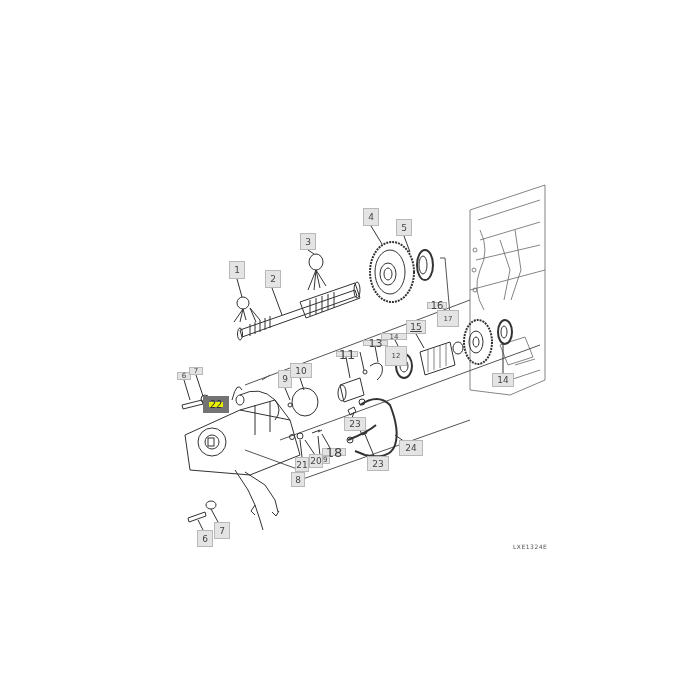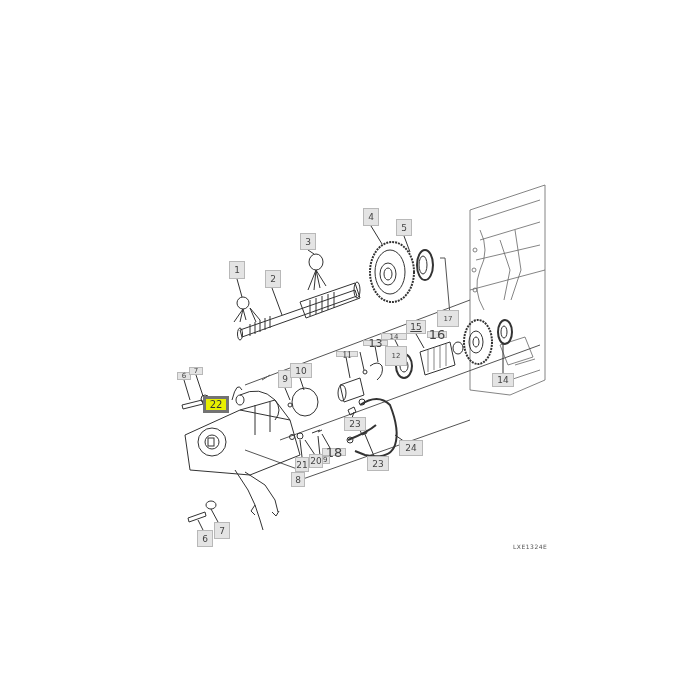--- a/index.html
+++ b/index.html
@@ -1,19 +1,19 @@
 <!DOCTYPE html>
 <html><head>
 <meta charset="utf-8">
 <style>
   html,body{margin:0;padding:0;background:#ffffff;}
   body{width:700px;height:700px;position:relative;overflow:hidden;font-family:"DejaVu Sans",sans-serif;}
   #diagram{position:absolute;left:0;top:0;width:700px;height:700px;}
   .callout{position:absolute;background:#e4e4e4;border:1px solid #b8b8b8;color:#444;font-size:9px;display:flex;align-items:center;justify-content:center;box-sizing:border-box;}
-  .callout.hl{background:#e8ef00;border:3px solid #737373;color:#333;font-size:10px;}
+  .callout.hl{background:#e8ef00;border:6px solid #737373;color:#333;font-size:10px;}
   .code{position:absolute;font-size:6px;color:#555;letter-spacing:0.5px;}
 </style>
 </head>
 <body>
 
 <svg id="diagram" viewBox="0 0 700 700" xmlns="http://www.w3.org/2000/svg">
   <g fill="none" stroke="#333" stroke-width="1">
 
     <g stroke="#666" stroke-width="0.8">
       <path d="M470 210 L545 185 L545 380 L510 395 L470 390 Z"></path>
@@ -128,26 +128,26 @@
     <div class="callout" style="left: 229px; top: 261px; width: 16px; height: 18px;">1</div>
     <div class="callout" style="left: 265px; top: 270px; width: 16px; height: 18px;">2</div>
     <div class="callout" style="left: 300px; top: 233px; width: 16px; height: 17px;">3</div>
     <div class="callout" style="left: 363px; top: 208px; width: 16px; height: 18px;">4</div>
     <div class="callout" style="left: 396px; top: 219px; width: 16px; height: 17px;">5</div>
     <div class="callout" style="left: 177px; top: 372px; width: 14px; height: 8px; font-size: 7px;">6</div>
     <div class="callout" style="left: 189px; top: 367px; width: 14px; height: 8px; font-size: 7px;">7</div>
     <div class="callout hl" style="left: 203px; top: 396px; width: 26px; height: 17px;">22</div>
     <div class="callout" style="left: 278px; top: 370px; width: 14px; height: 18px;">9</div>
     <div class="callout" style="left: 290px; top: 363px; width: 22px; height: 15px;">10</div>
-    <div class="callout" style="left: 336px; top: 351px; width: 22px; height: 6px; font-size: 10px; font-family: Liberation Serif, serif;">11</div>
+    <div class="callout" style="left: 336px; top: 351px; width: 22px; height: 6px; font-size: 13px;">11</div>
     <div class="callout" style="left: 341px; top: 346px; width: 22px; height: 20px; font-size: 7px; margin-left: 44px;">12</div>
     <div class="callout" style="left: 363px; top: 340px; width: 25px; height: 6px; font-size: 11px;">13</div>
     <div class="callout" style="left: 381px; top: 333px; width: 26px; height: 7px; font-size: 7px;">14</div>
     <div class="callout" style="left: 406px; top: 320px; width: 20px; height: 14px; text-decoration: underline;">15</div>
-    <div class="callout" style="left: 427px; top: 331px; width: 20px; height: 7px; font-size: 13px;">16</div>
+    <div class="callout" style="left: 427px; top: 302px; width: 20px; height: 7px; font-size: 10px;">16</div>
     <div class="callout" style="left: 437px; top: 310px; width: 22px; height: 17px; font-size: 7px;">17</div>
     <div class="callout" style="left: 492px; top: 373px; width: 22px; height: 14px;">14</div>
     <div class="callout" style="left: 344px; top: 417px; width: 22px; height: 14px;">23</div>
     <div class="callout" style="left: 367px; top: 456px; width: 22px; height: 15px;">23</div>
     <div class="callout" style="left: 399px; top: 440px; width: 24px; height: 16px;">24</div>
     <div class="callout" style="left: 322px; top: 448px; width: 24px; height: 8px; font-size: 13px;">18</div>
     <div class="callout" style="left: 316px; top: 456px; width: 14px; height: 8px; font-size: 7px;">19</div>
     <div class="callout" style="left: 309px; top: 454px; width: 14px; height: 14px;">20</div>
     <div class="callout" style="left: 295px; top: 457px; width: 14px; height: 15px; text-align: right;">21</div>
     <div class="callout" style="left: 291px; top: 472px; width: 14px; height: 15px;">8</div>

